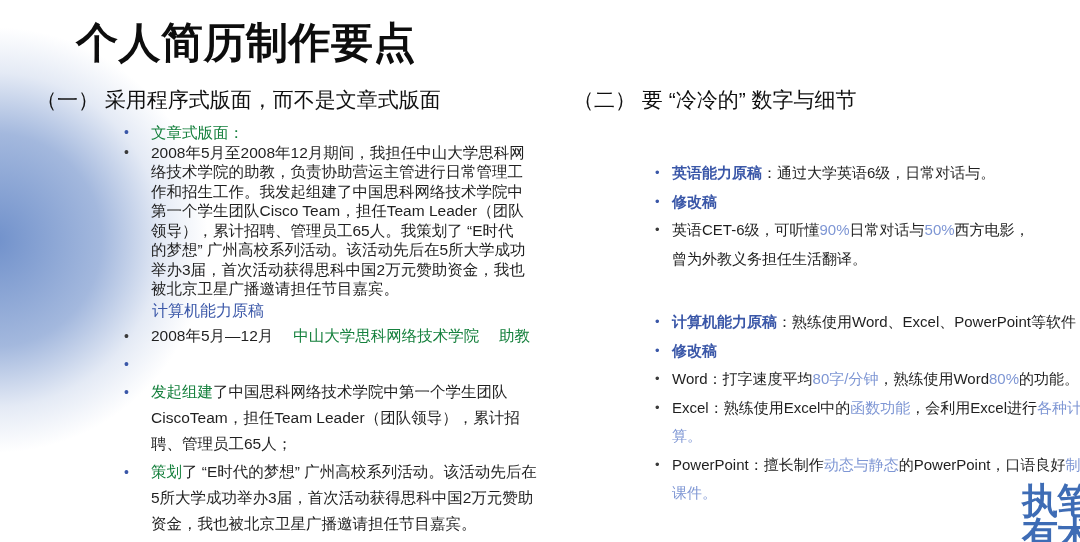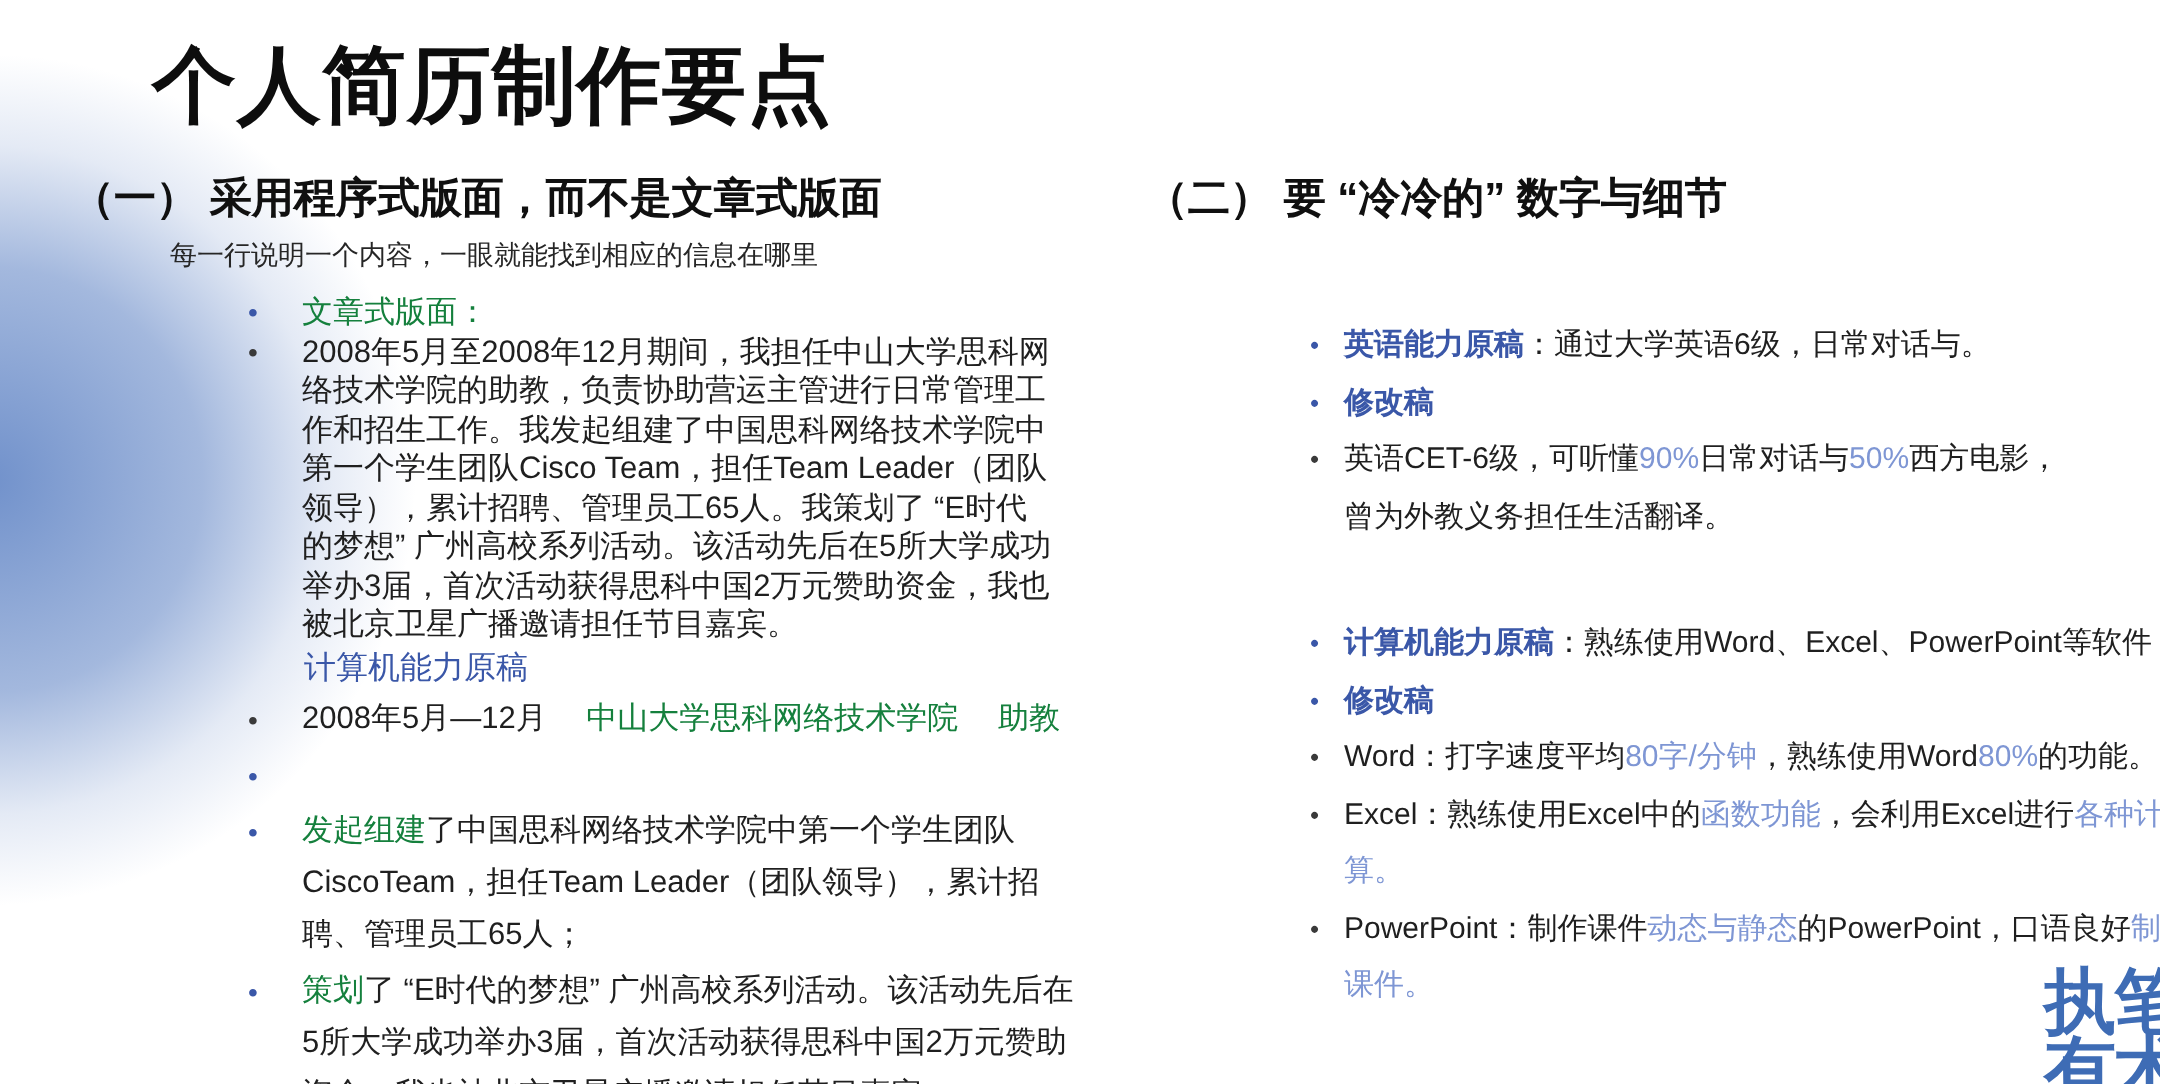--- a/index.html
+++ b/index.html
@@ -19,21 +19,21 @@
   }
   .slide-title{
     position:absolute;left:36px;top:20px;
     font-size:42px;line-height:46px;font-weight:900;color:#0d0d0d;
     letter-spacing:0.5px;
     margin-left:40px;
   }
   .col{position:absolute;top:86px;}
   .col-left{left:36px;width:508px;}
   .col-right{left:573px;width:530px;}
-  h2{margin:0;font-size:21px;line-height:27px;font-weight:700;color:#101010;}
+  h2{margin:0;font-size:21px;line-height:27px;font-weight:400;color:#101010;}
   .subtitle{margin:6px 0 0 49px;font-size:13.5px;line-height:18px;color:#262626;}
 
   .list{list-style:none;margin:0;padding:0;}
   .li{display:flex;align-items:flex-start;}
   .bullet{flex:0 0 27px;text-align:left;font-size:14px;}
   .b-blue .bullet{color:#3A57A8;}
   .b-dark .bullet{color:#3a3a3a;}
   .txt{white-space:pre-line;}
 
   .article-list{margin:10px 0 0 88px;width:405px;font-size:15.5px;line-height:19.5px;}
@@ -59,21 +59,20 @@
 </style>
 </head>
 <body>
 
 <div class="blob"></div>
 
 <div class="slide-title">个人简历制作要点</div>
 
 <div class="col col-left">
   <h2>（一） 采用程序式版面，而不是文章式版面</h2>
-  <div class="subtitle">每一行说明一个内容，一眼就能找到相应的信息在哪里</div>
 
   <ul class="list article-list">
     <li class="li b-blue">
       <span class="bullet">•</span>
       <span class="txt"><span class="c-blue">文章式版面：</span></span>
     </li>
     <li class="li b-dark">
       <span class="bullet">•</span>
       <span class="txt"><span class="c-normal">2008年5月至2008年12月期间，我担任中山大学思科网络技术学院的助教，负责协助营运主管进行日常管理工作和招生工作。我发起组建了中国思科网络技术学院中第一个学生团队Cisco Team，担任Team Leader（团队领导），累计招聘、管理员工65人。我策划了 “E时代的梦想” 广州高校系列活动。该活动先后在5所大学成功举办3届，首次活动获得思科中国2万元赞助资金，我也被北京卫星广播邀请担任节目嘉宾。</span></span>
     </li>
@@ -131,21 +130,21 @@
     <li class="li b-dark">
       <span class="bullet">•</span>
       <span class="txt"><span class="c-normal">Word：打字速度平均</span><span class="c-light">80字/分钟</span><span class="c-normal">，熟练使用Word</span><span class="c-light">80%</span><span class="c-normal">的功能。</span></span>
     </li>
     <li class="li b-dark">
       <span class="bullet">•</span>
       <span class="txt"><span class="c-normal">Excel：熟练使用Excel中的</span><span class="c-light">函数功能</span><span class="c-normal">，会利用Excel进行</span><span class="c-light">各种计算。</span></span>
     </li>
     <li class="li b-dark">
       <span class="bullet">•</span>
-      <span class="txt"><span class="c-normal">PowerPoint：制作课件</span><span class="c-light">动态与静态</span><span class="c-normal">的PowerPoint，口语良好</span><span class="c-light">制作课件。</span></span>
+      <span class="txt"><span class="c-normal">PowerPoint：擅长制作</span><span class="c-light">动态与静态</span><span class="c-normal">的PowerPoint，口语良好</span><span class="c-light">制作课件。</span></span>
     </li>
   </ul>
 </div>
 
 <div class="logo">
   <div>执笔</div>
   <div>有术</div>
 </div>
 
 </body></html>

